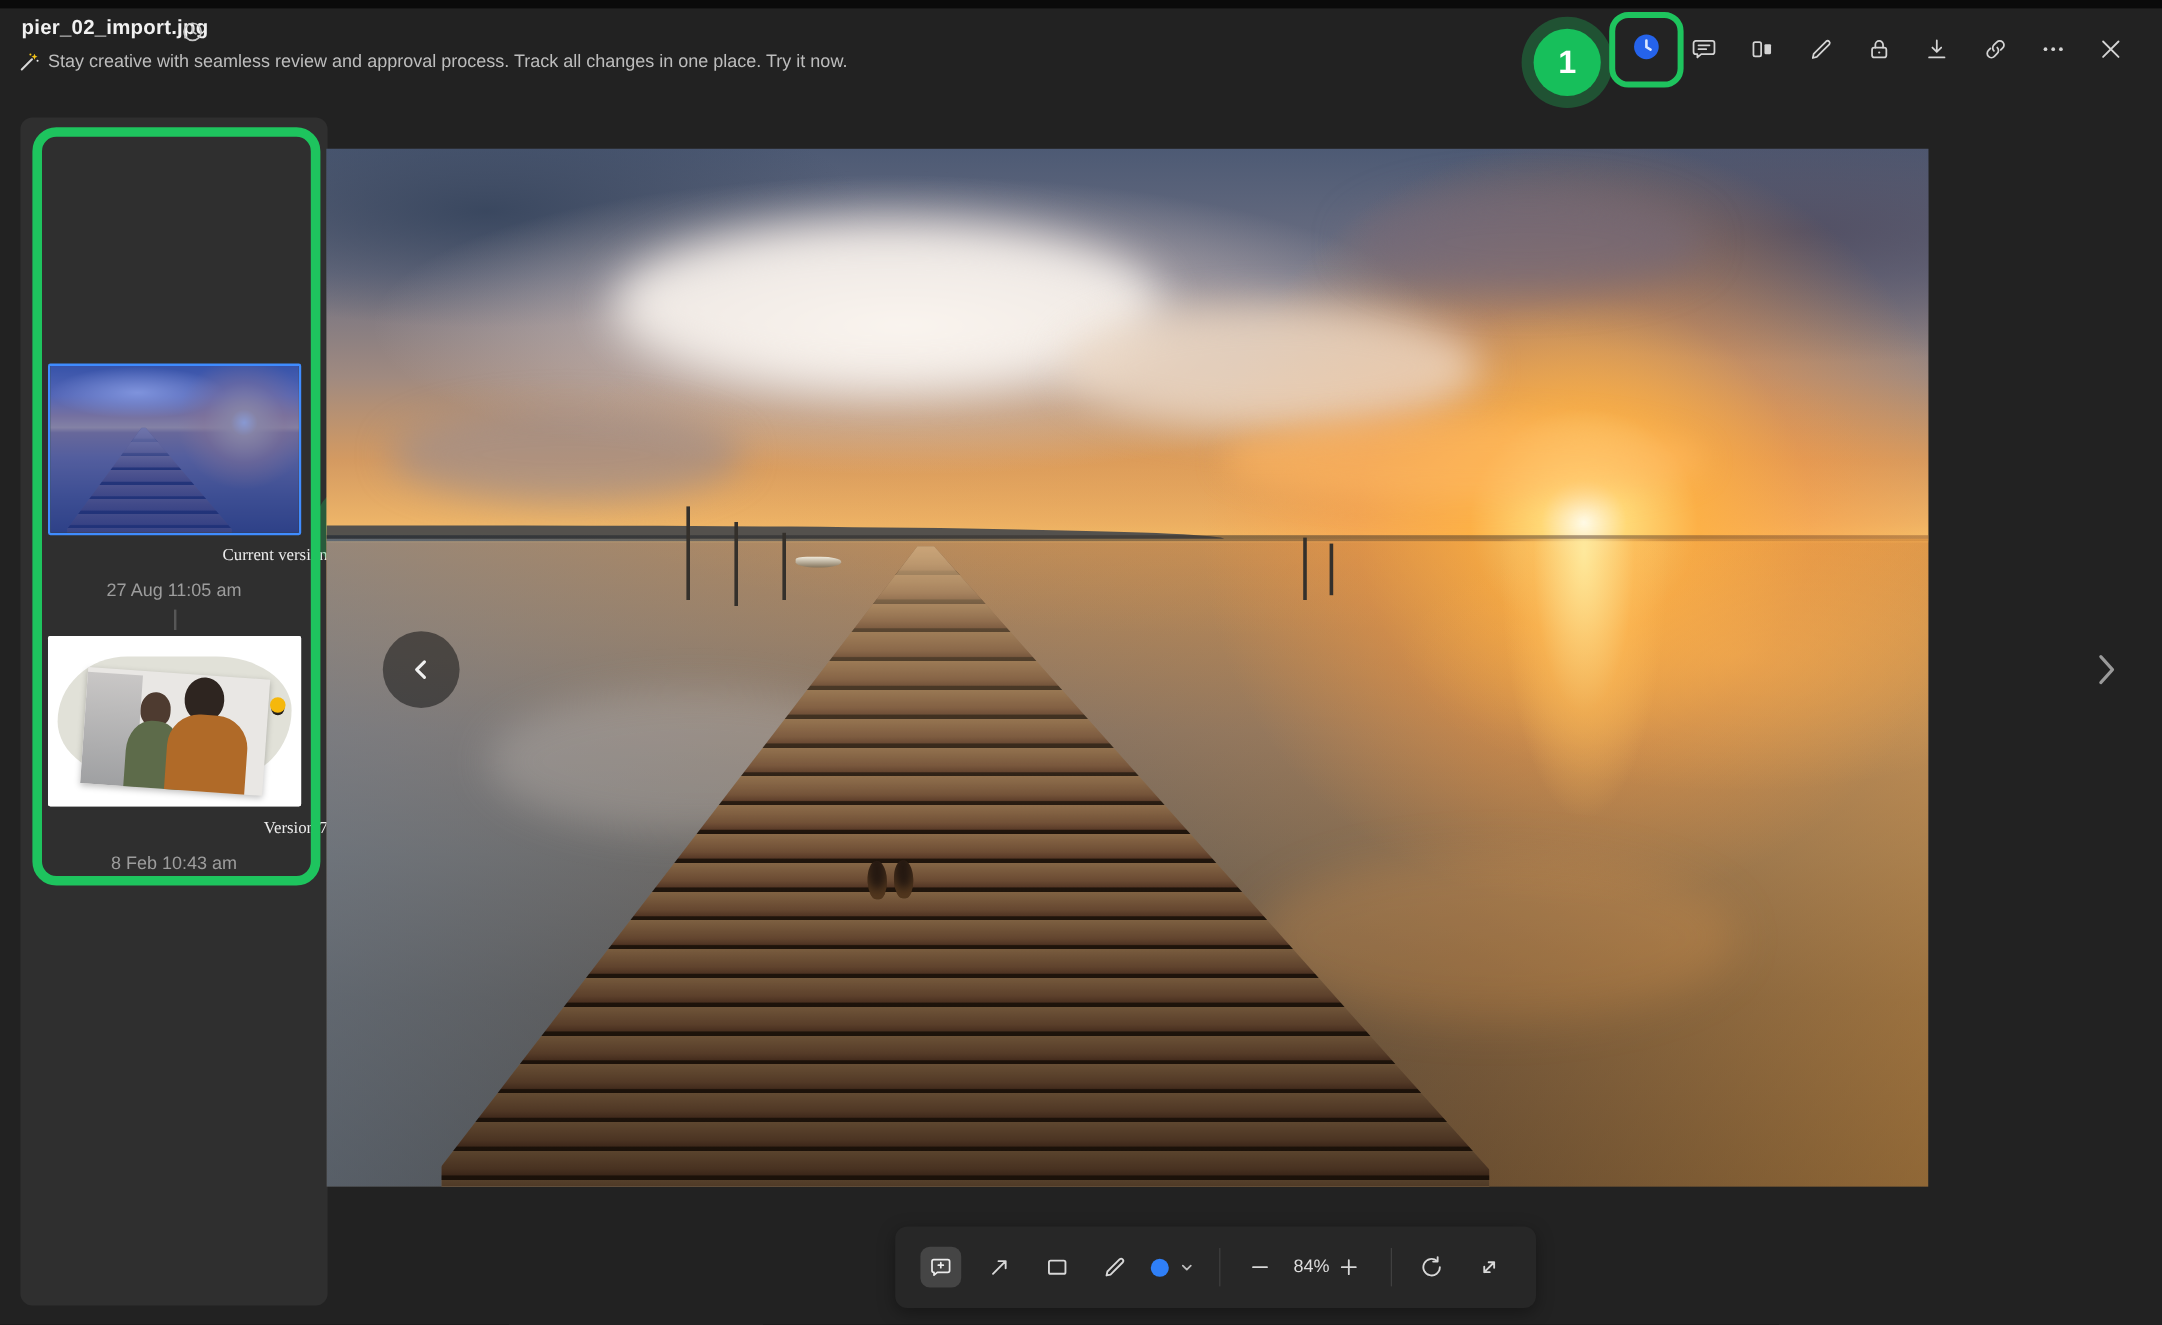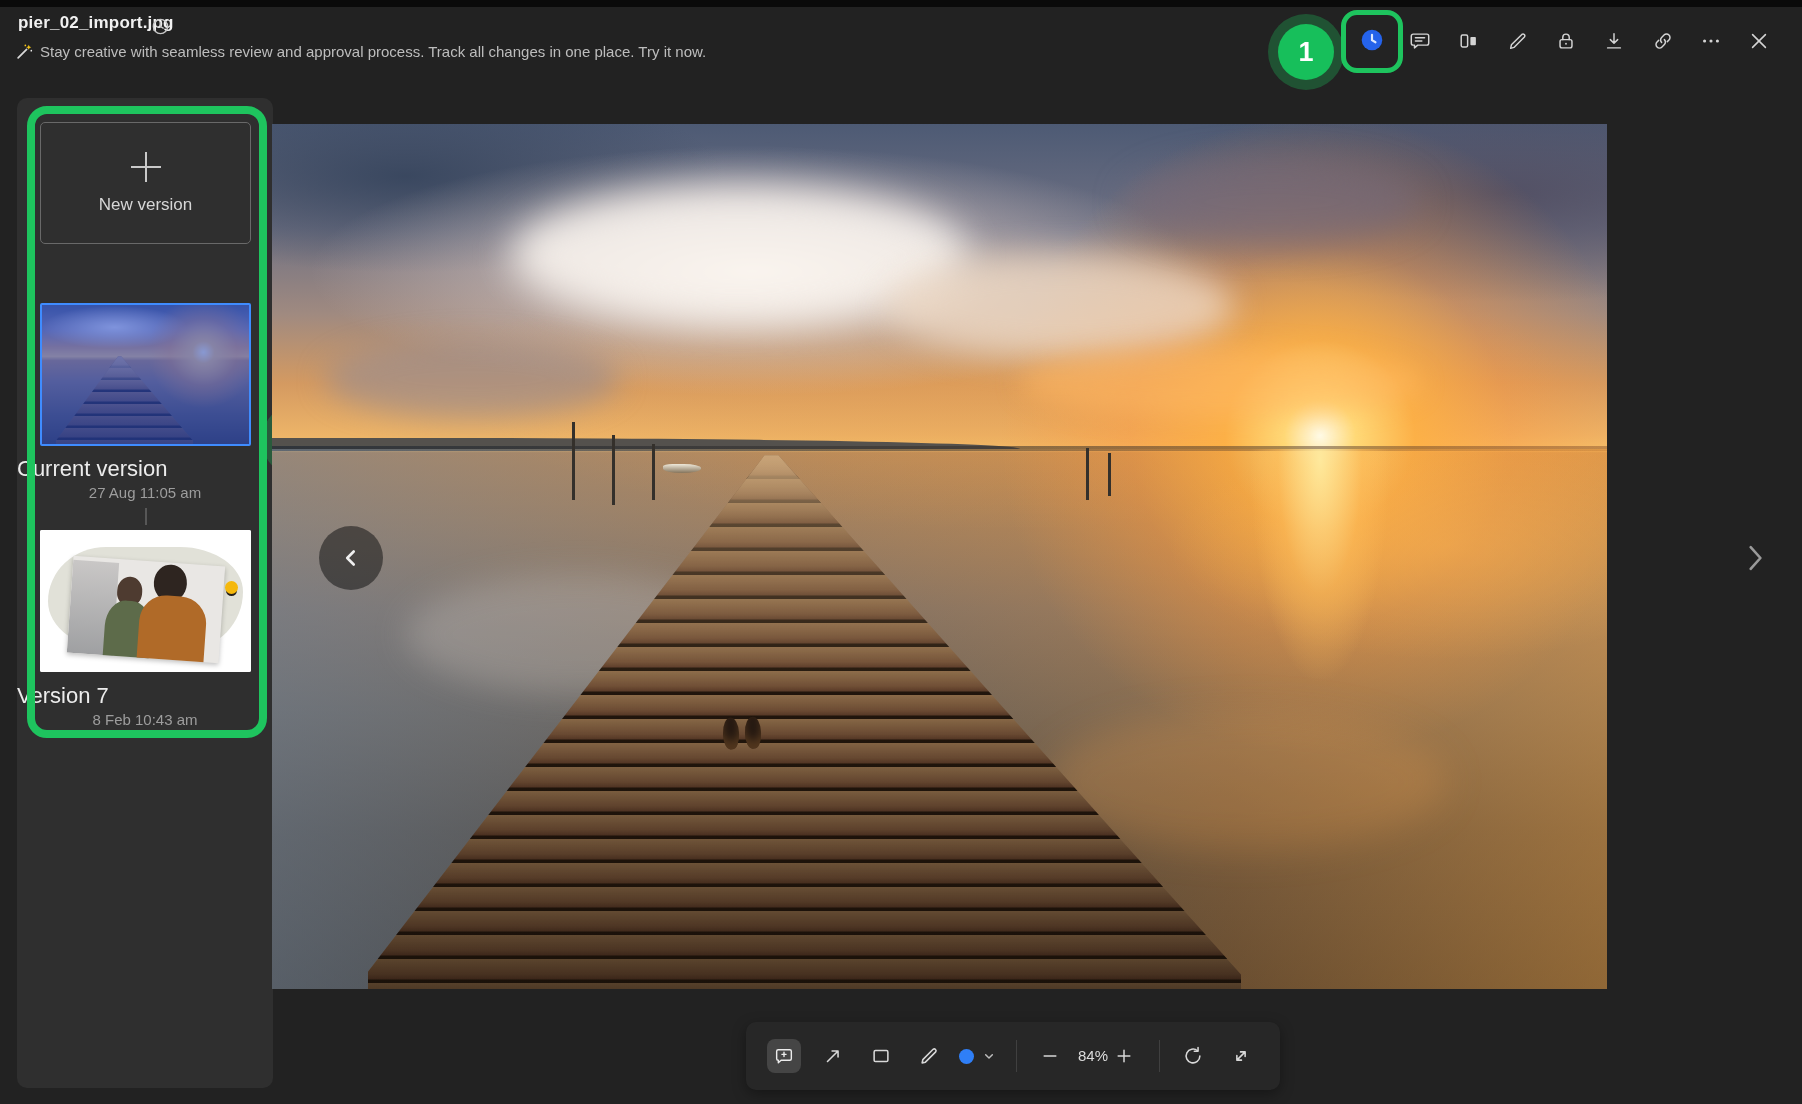--- a/index.html
+++ b/index.html
@@ -32,21 +32,21 @@
                  display:flex; flex-direction:column; align-items:center; justify-content:center; gap:13px; cursor:pointer; background:transparent; }
   .new-version .plus { width:30px; height:30px; position:relative; }
   .new-version .plus:before, .new-version .plus:after { content:""; position:absolute; background:#c9c9c9; }
   .new-version .plus:before { left:14px; top:0; width:2px; height:30px; }
   .new-version .plus:after  { left:0; top:14px; width:30px; height:2px; }
   .new-version b { font-weight:400; font-size:17px; color:#d6d6d6; }
 
   .thumb { position:absolute; left:40px; width:211px; border-radius:2px; overflow:hidden; cursor:pointer; }
   .thumb1 { top:303px; height:143px; border:2px solid #3f8cff; }
   .thumb2 { top:530px; height:142px; background:#ffffff; }
-  .v-label { position:absolute; left:17px; width:256px; text-align:left; font-size:22px; color:#ececec; }
+  .v-label { position:absolute; left:17px; width:256px; text-align:right; font-size:14px; color:#ececec;font-family:Liberation Serif, serif; }
   .v-time  { position:absolute; left:17px; width:256px; text-align:center; font-size:15px; color:#9d9d9d; }
   .connector { position:absolute; left:145px; top:508px; width:2px; height:17px; background:#575757; }
 
   
   .mini-pier { position:absolute; inset:0;
     background:
       radial-gradient(circle at 78% 34%, #fff3cf 0%, rgba(255,200,110,.9) 6%, rgba(255,160,70,.4) 18%, transparent 30%),
       radial-gradient(ellipse 50% 22% at 35% 16%, rgba(245,242,238,.9), transparent 70%),
       linear-gradient(180deg,#4d5a74 0%,#8d8390 18%,#d49a61 30%,#f4c06b 37%,#b78755 40%,#8a715c 55%,#5a4f44 78%,#38312a 100%); }
   .mini-pier .p { position:absolute; left:7%; top:37%; width:66%; height:63%;
@@ -189,24 +189,20 @@
     </svg>
   </div>
   <div class="icon-btn" style="left:1741px;">
     <svg width="22" height="22" viewBox="0 0 24 24" fill="none" stroke="#d4d4d4" stroke-width="1.7" stroke-linecap="round">
       <path d="M5 5l14 14M19 5L5 19"></path>
     </svg>
   </div>
 
   <div class="sidebar"></div>
 
-  <button class="new-version">
-    <span class="plus"></span>
-    <b>New version</b>
-  </button>
 
   <div class="thumb thumb1">
     <div class="mini-pier">
         <div class="p"></div>
       </div>
     <div class="mini-overlay"></div>
   </div>
   <div class="v-label" style="top:456px;">Current version</div>
   <div class="v-time" style="top:484px;">27 Aug 11:05 am</div>
 

